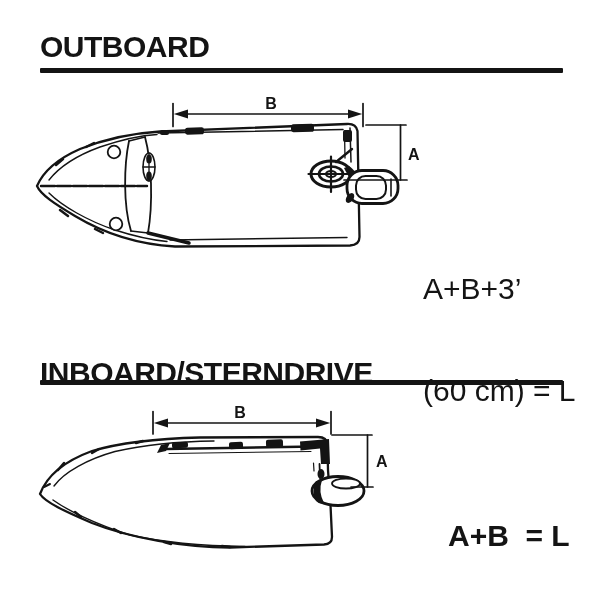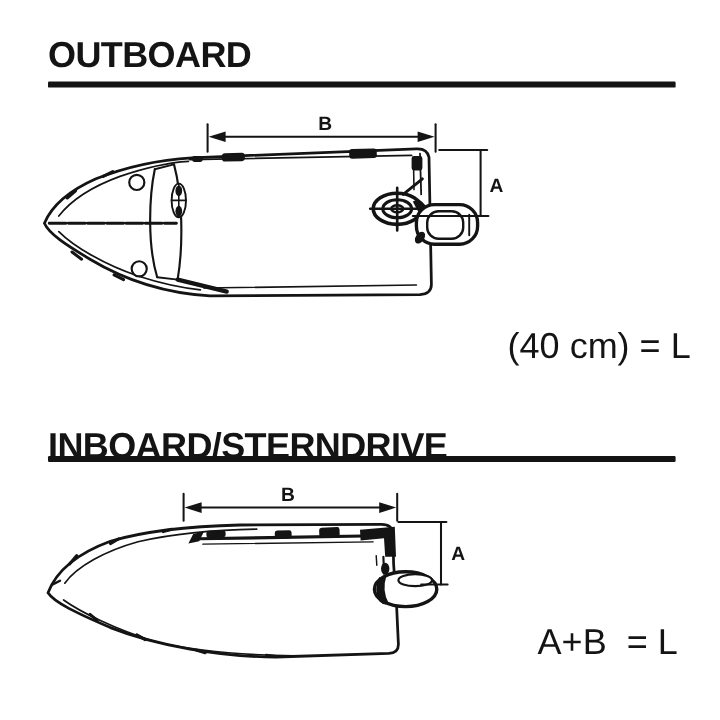--- a/index.html
+++ b/index.html
@@ -21,21 +21,21 @@
   #rule-outboard { top:68px; }
   #rule-inboard  { top:380px; }
   .diagram { position:absolute; left:25px; width:400px; }
   #diagram-outboard { top:88px;  height:175px; }
   #diagram-inboard  { top:402px; height:160px; }
   .formula {
     position:absolute; font-size:30px; font-weight:400; line-height:34px;
     color:#141414; white-space:pre;
   }
   #formula-outboard { left:423px; top:204px; }
-  #formula-inboard  { left:448px; top:519px; }
+  #formula-inboard  { left:448px; top:519px;font-weight:bold; }
   .dim-label {
     font-family:"Liberation Sans", sans-serif;
     font-size:16px; font-weight:600; fill:#141414; stroke:none;
   }
   svg { display:block; }
 </style>
 </head>
 <body>
 
 <div class="page">
@@ -113,21 +113,22 @@
 
     <g stroke="#141414" stroke-width="1.7" fill="none" stroke-linecap="round">
       <path d="M 366 125 L 406 125"></path>
       <path d="M 400.5 125 L 400.5 180"></path>
       <path d="M 344 180 L 407 180"></path>
       <text class="dim-label" x="408" y="160">A</text>
     </g>
   </svg>
 
   <div class="formula" id="formula-outboard">
-    <div>(40 cm) = L</div>
+    <div>A+B+3’</div>
+    <div>(60 cm) = L</div>
   </div>
 
   <div class="section-title" id="title-inboard">INBOARD/STERNDRIVE</div>
   <div class="section-rule" id="rule-inboard"></div>
 
   <svg class="diagram" id="diagram-inboard" viewBox="25 402 400 160" xmlns="http://www.w3.org/2000/svg">
     <g stroke="#141414" fill="none" stroke-linecap="round" stroke-linejoin="round">
 
       <path d="M 40 494 C 46 478 62 462 92 451 C 124 441.5 160 438.5 200 437.5
                L 318 437 Q 327 437 327.5 445 L 328 470 L 330.5 505 L 332 537

